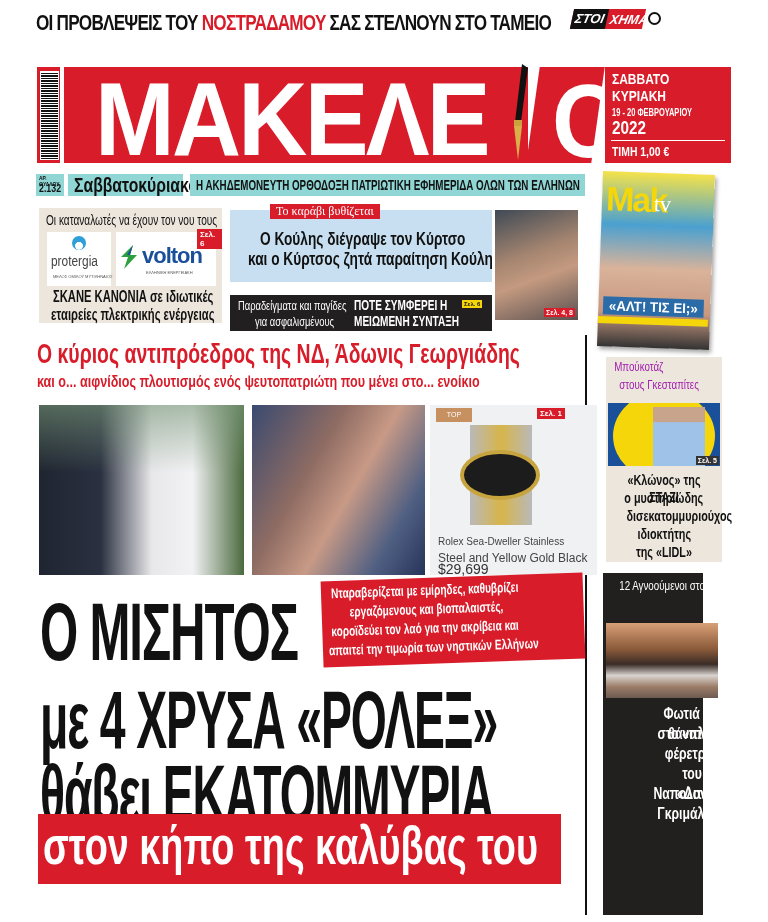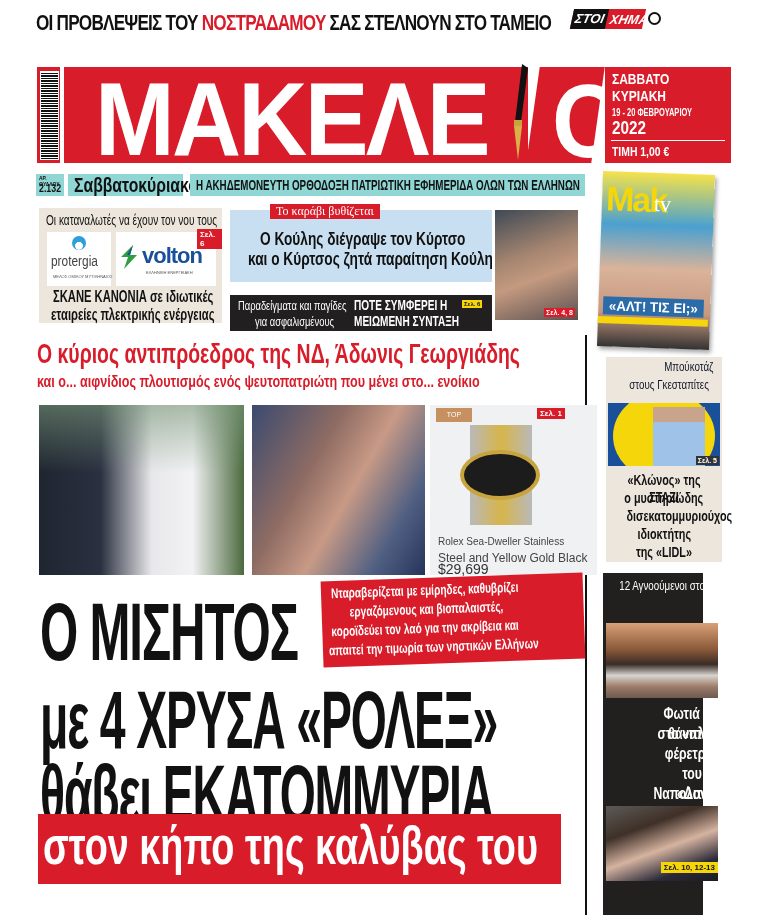--- a/index.html
+++ b/index.html
@@ -91,21 +91,21 @@
   #deck span{position:absolute;font-size:14px;font-weight:bold;color:#fff;transform:scaleX(0.72);transform-origin:left top;white-space:nowrap;}
   
   .big{font-weight:bold;color:#111;font-family:"Liberation Sans",sans-serif;transform-origin:left top;white-space:nowrap;}
   #big1{left:40px;top:585px;font-size:82px;transform:scaleX(0.6);letter-spacing:-2px;}
   #big2{left:40px;top:673px;font-size:82px;transform:scaleX(0.565);letter-spacing:-2px;}
   #big3{left:40px;top:747px;font-size:82px;transform:scaleX(0.565);letter-spacing:-2px;}
   #redbar{left:38px;top:814px;width:523px;height:70px;background:#d81c2a;}
   #redbar span{position:absolute;left:5px;top:0px;font-size:54px;font-weight:bold;color:#fff;transform:scaleX(0.7);transform-origin:left top;white-space:nowrap;}
   
   #lidl-box{left:606px;top:357px;width:116px;height:205px;background:#ece6dc;}
-  #lidl-box .h{position:absolute;width:116px;text-align:right;font-size:13px;color:#0f172a;}
+  #lidl-box .h{position:absolute;width:116px;text-align:left;font-size:13px;color:#a21caf;}
   #lidl-box .h span{display:inline-block;transform:scaleX(0.75);}
   #lidl-img{position:absolute;left:2px;top:46px;width:112px;height:63px;background:#1a4f99;overflow:hidden;}
   #lidl-img .circ{position:absolute;left:5px;top:-12px;width:102px;height:90px;border-radius:50%;background:#f5d60a;}
   #lidl-img .man{position:absolute;left:45px;top:4px;width:52px;height:60px;background:linear-gradient(180deg,#c9a48c 0%,#c9a48c 25%,#9ec2e8 26%,#9ec2e8 100%);}
   #lidl-img .pg{position:absolute;right:1px;bottom:1px;background:#333;color:#fff;font-size:7px;font-weight:bold;padding:1px 2px;}
   #lidl-box .b{position:absolute;width:116px;text-align:center;font-size:15px;font-weight:bold;color:#111;}
   #lidl-box .b span{display:inline-block;transform:scaleX(0.72);}
   #ferry-box{left:603px;top:573px;width:100px;height:342px;background:#221f1f;}
   #ferry-box .h{position:absolute;width:118px;text-align:center;font-size:13px;color:#fff;}
   #ferry-box .h span{display:inline-block;transform:scaleX(0.75);}
@@ -245,16 +245,13 @@
 </div>
 
 <div id="ferry-box" class="abs">
   <div class="h" style="top:5px"><span>12 Αγνοούμενοι στο</span></div>
   <div id="ferry-img"></div>
   <div class="b" style="top:131px"><span>Φωτιά και θάνατος</span></div>
   <div class="b" style="top:151px"><span>στο «πλωτό</span></div>
   <div class="b" style="top:171px"><span>φέρετρο»</span></div>
   <div class="b" style="top:191px"><span>του Ναπολιτάνου</span></div>
   <div class="b" style="top:211px"><span>«Δον Γκριμάλντι»</span></div>
-  <div id="grimaldi-img">
-    <div class="pg">Σελ. 10, 12-13</div>
-  </div>
 </div>
 
 </body></html>

